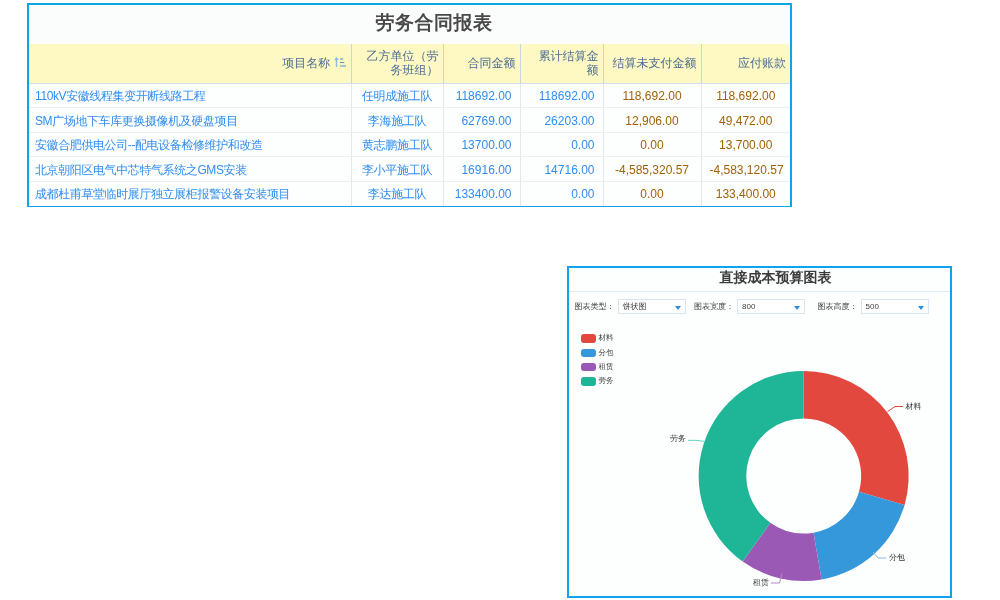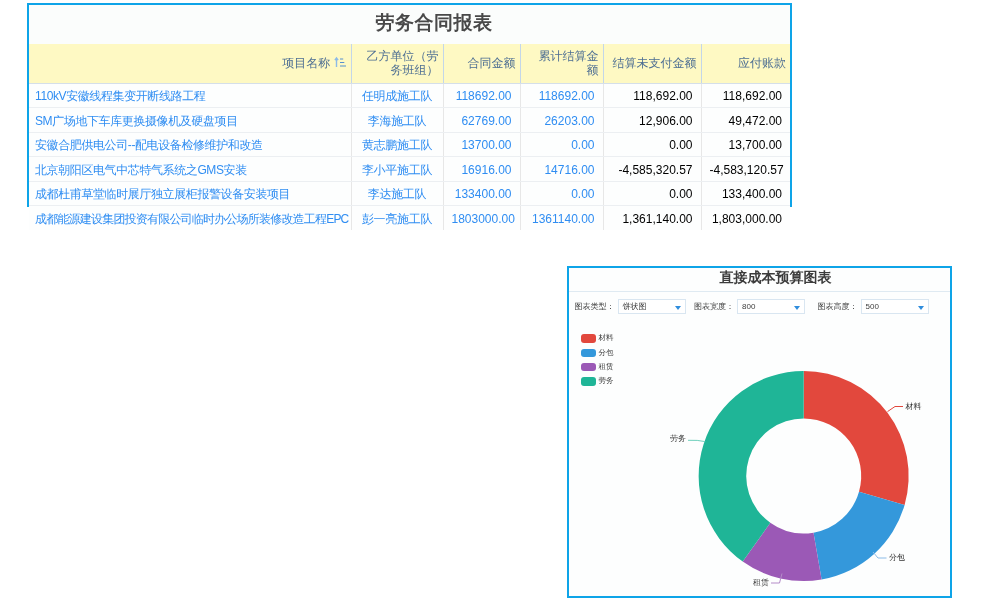--- a/index.html
+++ b/index.html
@@ -16,21 +16,21 @@
   th:first-child { border-left:none; }
   td { font-size:12px; height:24.5px; border-left:1px solid #e7e7e7;
     border-bottom:1px solid #eceff2; background:#fdfefe; padding:5.5px 8px 0 8px;
     vertical-align:top; line-height:15px;
     white-space:nowrap; overflow:hidden; }
   td:first-child { border-left:none; padding-left:6px; padding-right:6px;margin-left:17px; }
   tr:last-child td { border-bottom:none; }
   td.b { color:#2f8df2; letter-spacing:-0.4px; }
   td.c { color:#2f8df2; text-align:center; padding-left:2px; padding-right:2px; letter-spacing:-0.3px; }
   td.nb { color:#2f8df2; text-align:right; }
-  td.nd { color:#000000; text-align:right; }
+  td.nd { color:#a16207; text-align:center; }
   .card { position:absolute; left:567px; top:266px; width:385px; height:332px;
     border:2px solid #0ea4e8; background:#fdfefe; }
   .ctitle { height:24px; line-height:19.5px; text-align:center; font-size:14px;
     font-weight:bold; color:#3c3c3c; border-bottom:1px solid #dfeaf2;
     padding-left:32px; }
   .ctrl { position:absolute; font-size:8px; color:#3f3f3f; top:33.5px; line-height:9px; }
   .sel { position:absolute; top:31px; height:15px; border:1px solid #d9e6f1;
     border-radius:0; background:#fff; font-size:8px; color:#3f3f3f;
     line-height:13px; padding-left:4px; }
   .sel .arr { position:absolute; right:4px; top:5.5px; width:0; height:0;
@@ -100,28 +100,20 @@
           <td class="nd">-4,583,120.57</td>
         </tr>
       <tr>
           <td class="b">成都杜甫草堂临时展厅独立展柜报警设备安装项目</td>
           <td class="c">李达施工队</td>
           <td class="nb">133400.00</td>
           <td class="nb">0.00</td>
           <td class="nd">0.00</td>
           <td class="nd">133,400.00</td>
         </tr>
-      <tr>
-          <td class="b" style="letter-spacing:-0.8px">成都能源建设集团投资有限公司临时办公场所装修改造工程EPC</td>
-          <td class="c">彭一亮施工队</td>
-          <td class="nb">1803000.00</td>
-          <td class="nb">1361140.00</td>
-          <td class="nd">1,361,140.00</td>
-          <td class="nd">1,803,000.00</td>
-        </tr>
     </tbody>
     </table>
   </div>
 
   <div class="card">
     <div class="ctitle">直接成本预算图表</div>
     <span class="ctrl" style="left:5.5px">图表类型：</span>
     <div class="sel" style="left:48.5px; width:68px">饼状图<span class="arr"></span></div>
     <span class="ctrl" style="left:125px">图表宽度：</span>
     <div class="sel" style="left:168px; width:67.5px">800<span class="arr"></span></div>

